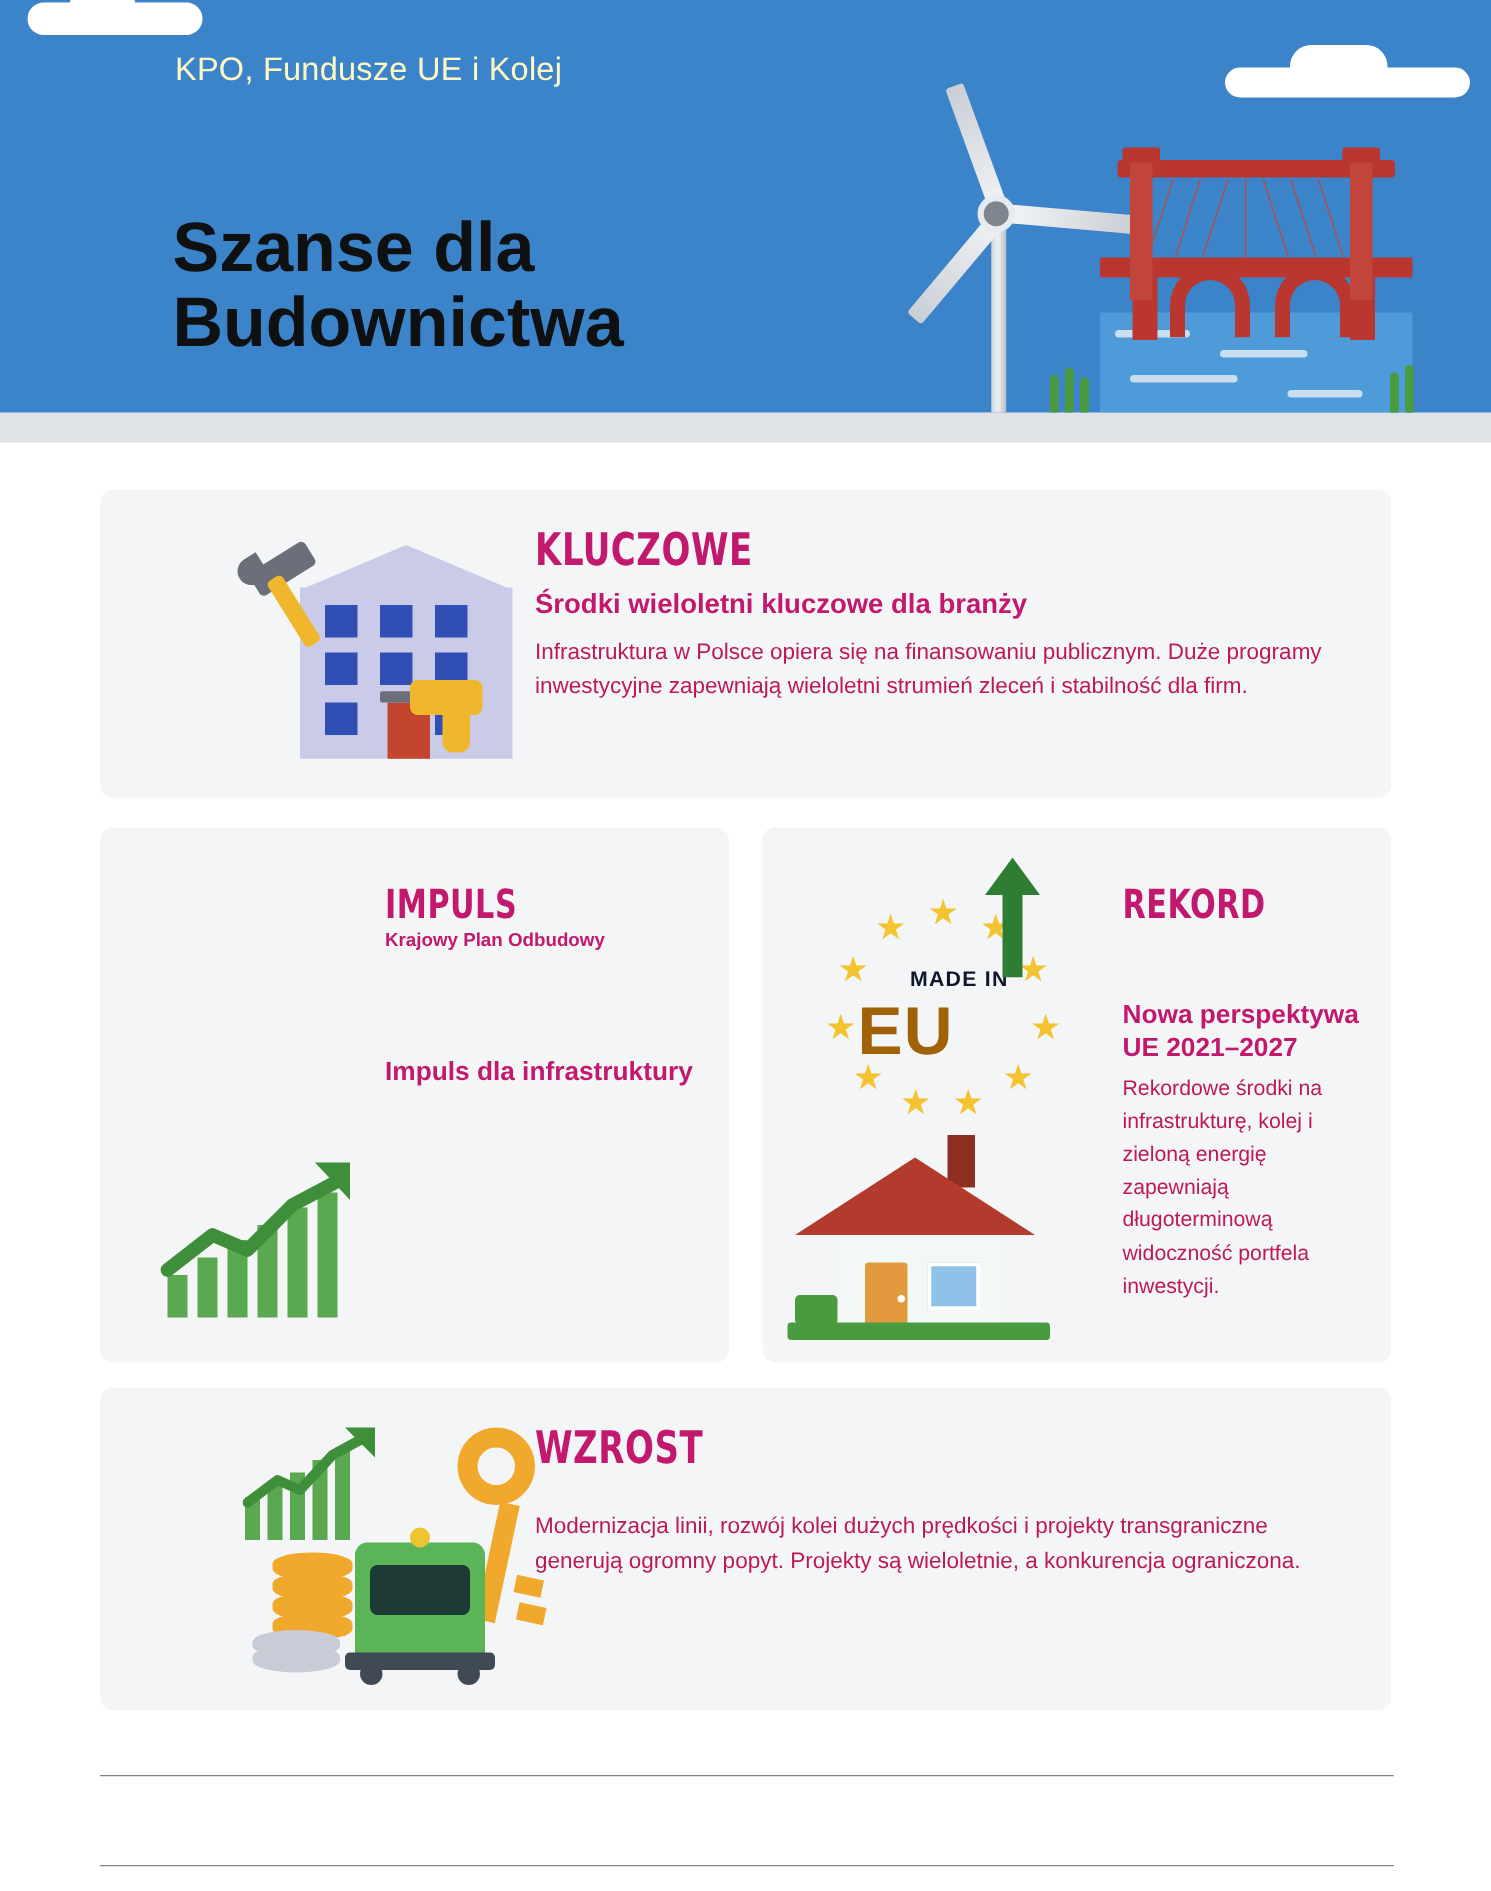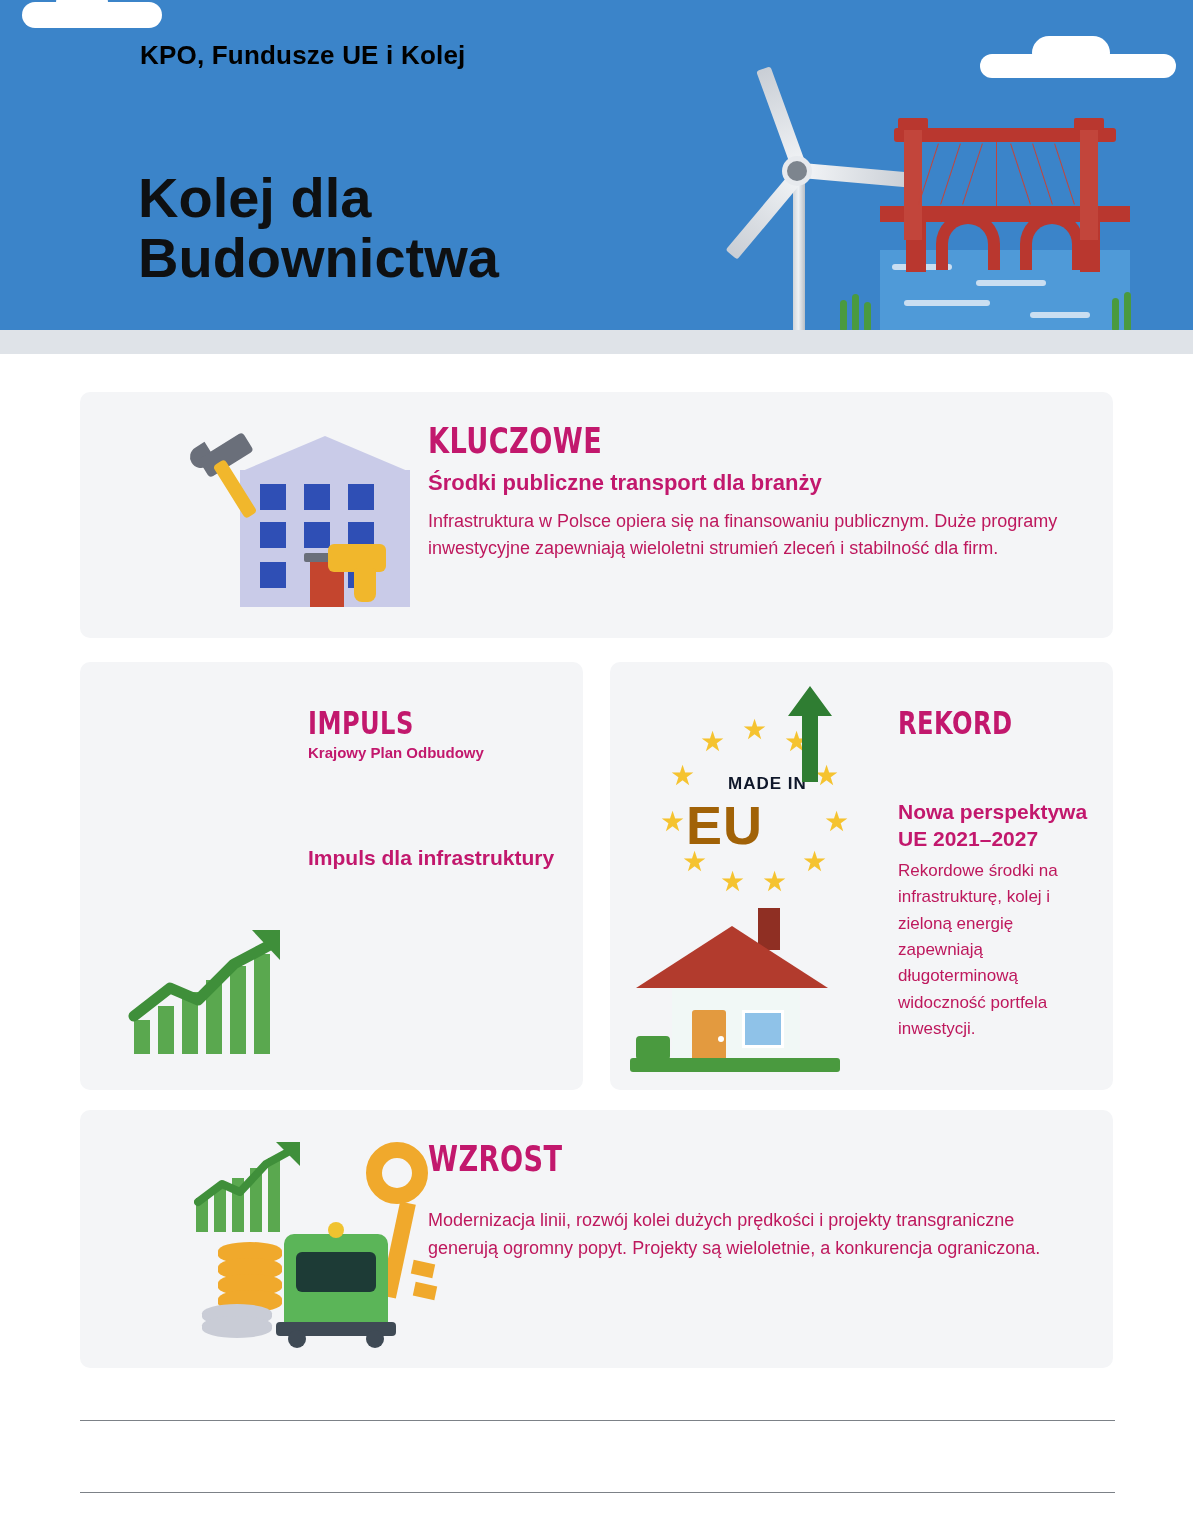--- a/index.html
+++ b/index.html
@@ -19,22 +19,22 @@
     width: 1193px;
     height: 330px;
     background: #3b84c9;
     overflow: hidden;
   }
   .header-kicker {
     position: absolute;
     left: 140px;
     top: 40px;
     font-size: 26px;
-    font-weight: bold;
-    color: #000000;
+    font-weight: normal;
+    color: #fef9c3;
     letter-spacing: 0.2px;
   }
   .header-title {
     position: absolute;
     left: 138px;
     top: 168px;
     font-size: 56px;
     line-height: 1.08;
     font-weight: bold;
     color: #0e1012;
@@ -251,21 +251,21 @@
   .rule.r2 { top: 1492px; }
 </style>
 </head>
 <body>
 
 <div class="header">
   <div class="cloud c1"></div>
   <div class="cloud c2"></div>
 
   <div class="header-kicker">KPO, Fundusze UE i Kolej</div>
-  <div class="header-title">Kolej dla Budownictwa</div>
+  <div class="header-title">Szanse dla Budownictwa</div>
 
   <div class="windmill">
     <div class="mast"></div>
     <div class="blade b1"></div>
     <div class="blade b2"></div>
     <div class="blade b3"></div>
     <div class="hub"></div>
   </div>
 
   <div class="bridge">
@@ -316,21 +316,21 @@
     <div class="door"></div>
     <div class="hammer-claw"></div>
     <div class="hammer-head"></div>
     <div class="hammer-handle"></div>
     <div class="drill-bit"></div>
     <div class="drill-body"></div>
     <div class="drill-grip"></div>
   </div>
   <div class="kl-text">
     <div class="eyebrow">KLUCZOWE</div>
-    <div class="sub-head">Środki publiczne transport dla branży</div>
+    <div class="sub-head">Środki wieloletni kluczowe dla branży</div>
     <div class="body-text">Infrastruktura w Polsce opiera się na finansowaniu publicznym. Duże programy inwestycyjne zapewniają wieloletni strumień zleceń i stabilność dla firm.</div>
   </div>
 </div>
 
 <div class="row-mid">
 
   <div class="card card-impuls">
     <div class="imp-head">
       <div class="eyebrow">IMPULS</div>
       <div class="eyebrow-sub">Krajowy Plan Odbudowy</div>

